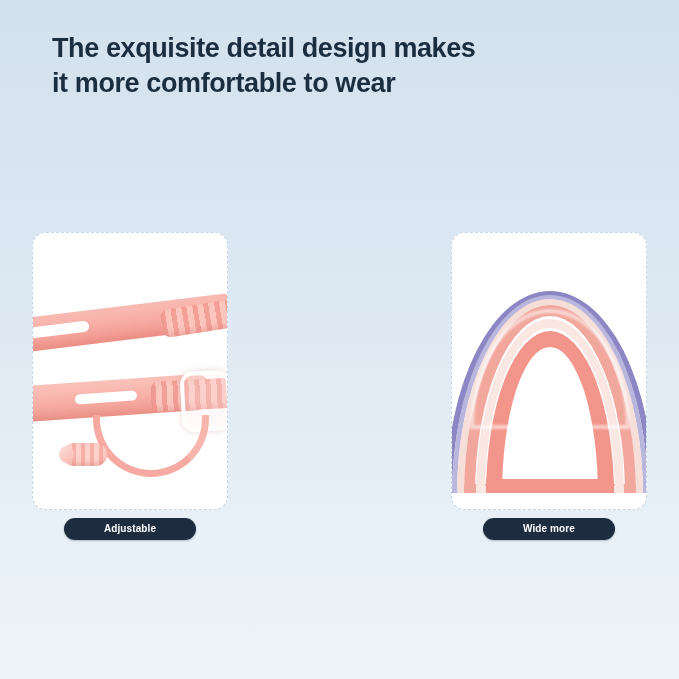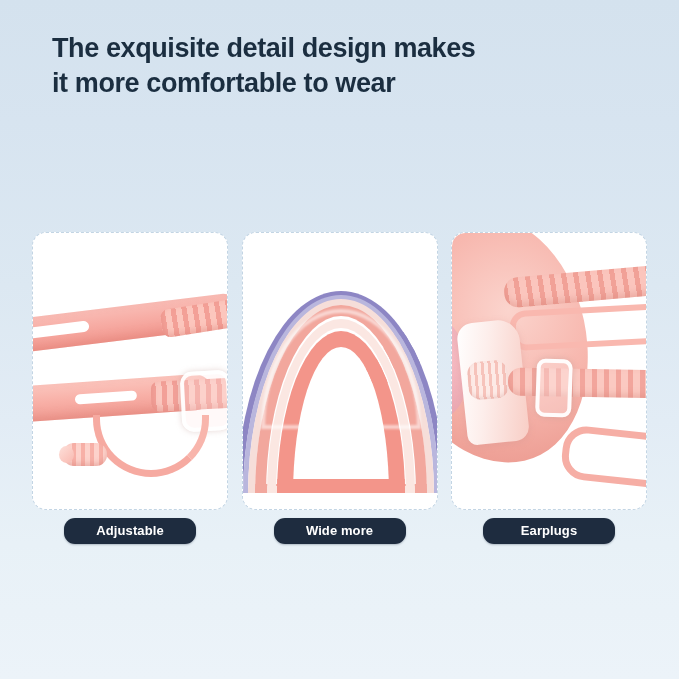--- a/index.html
+++ b/index.html
@@ -73,21 +73,21 @@
   }
 
   
   .badge {
     position: absolute;
     left: 50%;
     transform: translateX(-50%);
     top: 286px;
     background: #1e2c3f;
     color: #ffffff;
-    font-size: 13px;
+    font-size: 10px;
     font-weight: 700;
     letter-spacing: 0.1px;
     padding: 5px 0 6px;
     width: 132px;
     text-align: center;
     border-radius: 11px;
     box-shadow: 0 1px 2px rgba(30,44,63,0.28);
     white-space: nowrap;
   }
 
@@ -433,31 +433,15 @@
           <div class="arch arch-salmon"></div>
           <div class="arch arch-inner-white"></div>
           <div class="arch arch-core"></div>
           <div class="arch arch-gloss"></div>
           <div class="mask-bottom"></div>
         </div>
       </div>
       <div class="badge">Wide more</div>
     </div>
 
-    <div class="panel p3">
-      <div class="card">
-        <div class="photo">
-          <div class="lens-body"></div>
-          <div class="lens-glass"></div>
-          <div class="strap-top"></div>
-          <div class="strap-top-loop"></div>
-          <div class="skirt"></div>
-          <div class="tab"></div>
-          <div class="strap-mid"></div>
-          <div class="buckle3"></div>
-          <div class="strap-loop-bottom"></div>
-        </div>
-      </div>
-      <div class="badge">Earplugs</div>
-    </div>
 
   </div>
 </div>
 
 </body></html>

